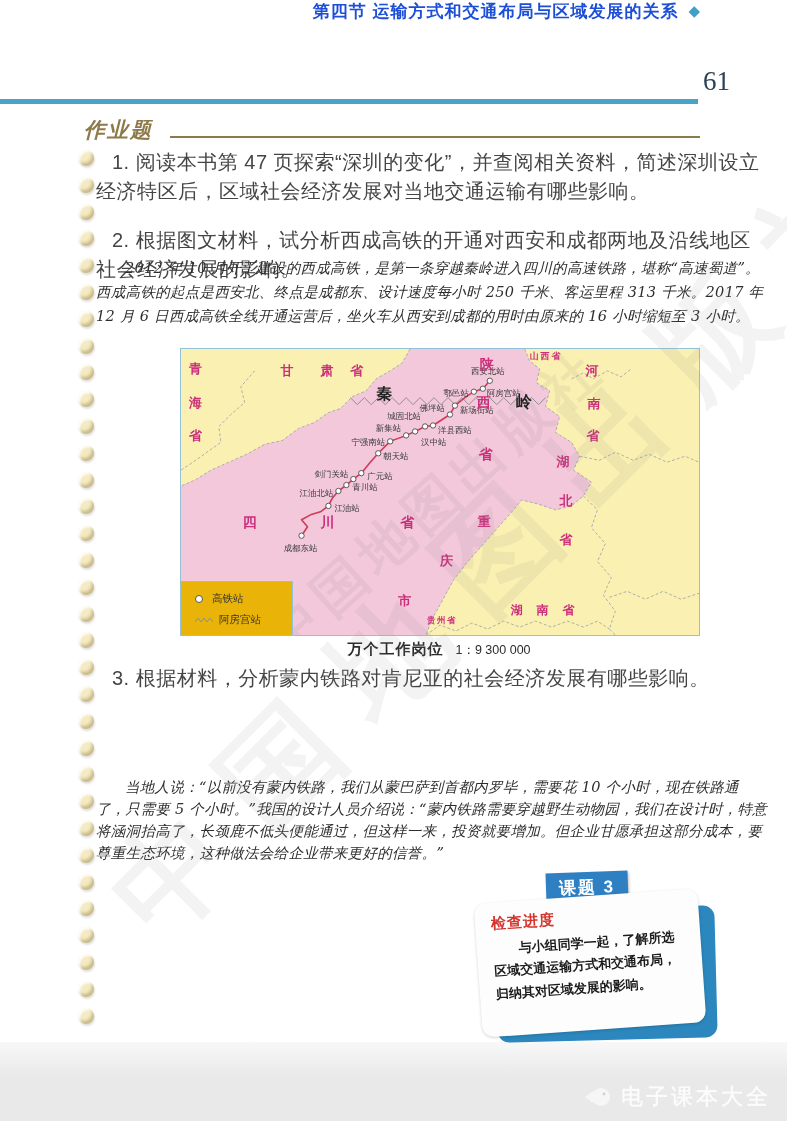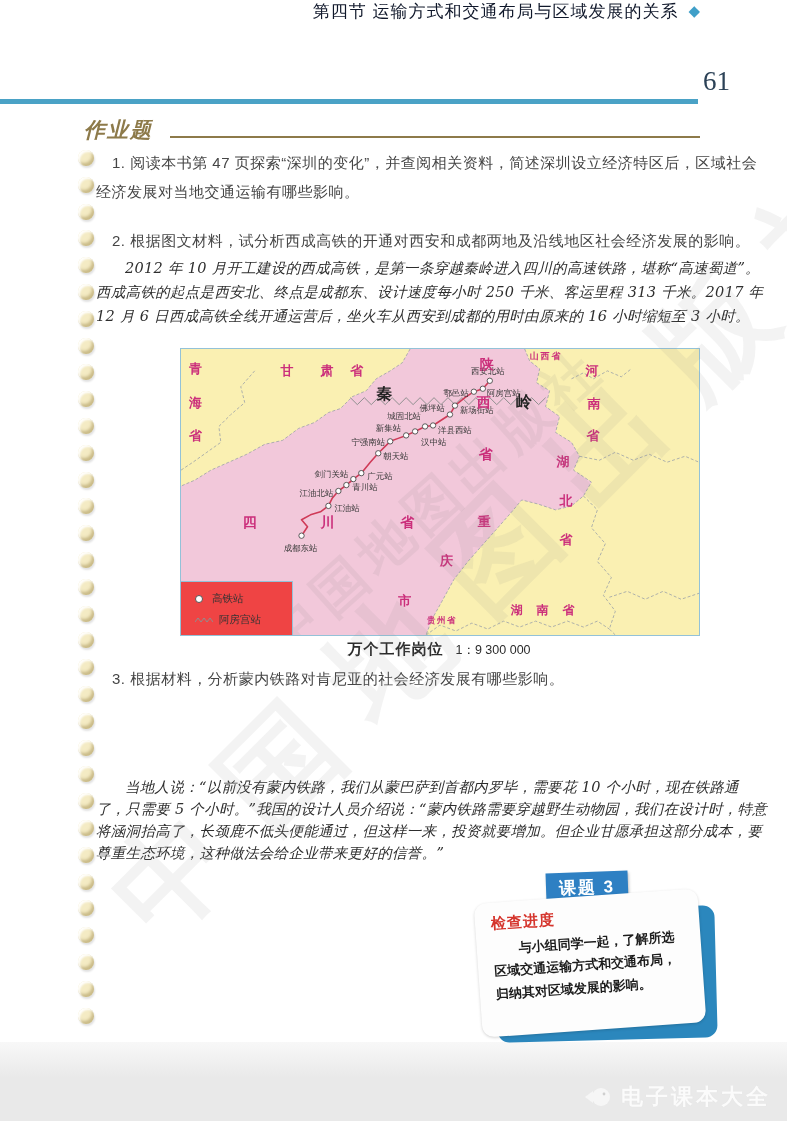--- a/index.html
+++ b/index.html
@@ -1,42 +1,42 @@
 <!DOCTYPE html>
 <html><head>
 <meta charset="utf-8">
 <style>
   html,body{margin:0;padding:0;}
   .page{position:relative;width:787px;height:1121px;background:#ffffff;overflow:hidden;
         font-family:"Liberation Sans",sans-serif;}
   
   .header-row{position:absolute;left:0;top:74;width:700px;text-align:right;white-space:nowrap;}
-  .section-title{font-size:17px;font-weight:normal;color:#0f172a;letter-spacing:1px;text-align:center;}
+  .section-title{font-size:17px;font-weight:bold;color:#1d4ed8;letter-spacing:1px;text-align:center;}
   .diamond{color:#3f9fc8;font-size:15px;margin-left:10px;vertical-align:1px;}
   .page-num{position:absolute;left:703px;top:66px;font-family:"Liberation Serif",serif;
             font-size:27px;color:#2c4257;}
   .rule-blue{position:absolute;left:0;top:99px;width:698px;height:5px;background:#4aa2c6;}
   
   .hw-heading{position:absolute;left:84px;top:116px;font-size:21px;font-weight:bold;
               font-style:italic;color:#8d7a4a;letter-spacing:2px;}
   .hw-line{position:absolute;left:170px;top:136px;width:530px;height:2px;background:#8d7a4a;}
   
   .dot{position:absolute;width:16px;height:16px;border-radius:50%;background:#f4ebc4;
        box-shadow:inset 2px 2px 2px rgba(255,255,255,.95), inset -2px -3px 3px rgba(168,148,88,.55),
                   1px 2px 2px rgba(0,0,0,.12);}
   
-  .question{position:absolute;left:96px;width:672px;font-size:15px;color:#454545;
+  .question{position:absolute;left:96px;width:672px;font-size:20px;color:#454545;
             line-height:29px;text-indent:16px;letter-spacing:.5px;}
   .passage{position:absolute;left:96px;width:672px;font-family:"DejaVu Serif",serif;
            font-style:italic;font-size:14.5px;color:#2e2e2e;text-indent:2em;letter-spacing:.3px;}
   
   .map-box{position:absolute;left:180px;top:348px;width:518px;height:286px;
            border:1px solid #93c2d8;background:#f2c8da;}
   .map-box svg{display:block;}
-  .map-legend{position:absolute;left:0;bottom:0;width:112px;height:54px;background:#ef4444;
+  .map-legend{position:absolute;left:0;bottom:0;width:112px;height:54px;background:#eab308;
               border-top:1px solid #93c2d8;border-right:1px solid #93c2d8;
               padding:6px 0 0 14px;box-sizing:border-box;}
   .leg-row{display:flex;align-items:center;height:21px;font-size:10.5px;color:#333;}
   .leg-dot{width:6px;height:6px;border-radius:50%;border:1px solid #555;background:#fff;
            margin-right:9px;}
   .leg-mtn{margin-right:6px;}
   .map-caption{position:absolute;left:180px;top:640px;width:518px;text-align:center;
                color:#2b2b2b;}
   .map-caption .cap-t{font-size:15px;font-weight:bold;letter-spacing:1px;}
   .map-caption .cap-s{font-size:12.5px;margin-left:12px;}

